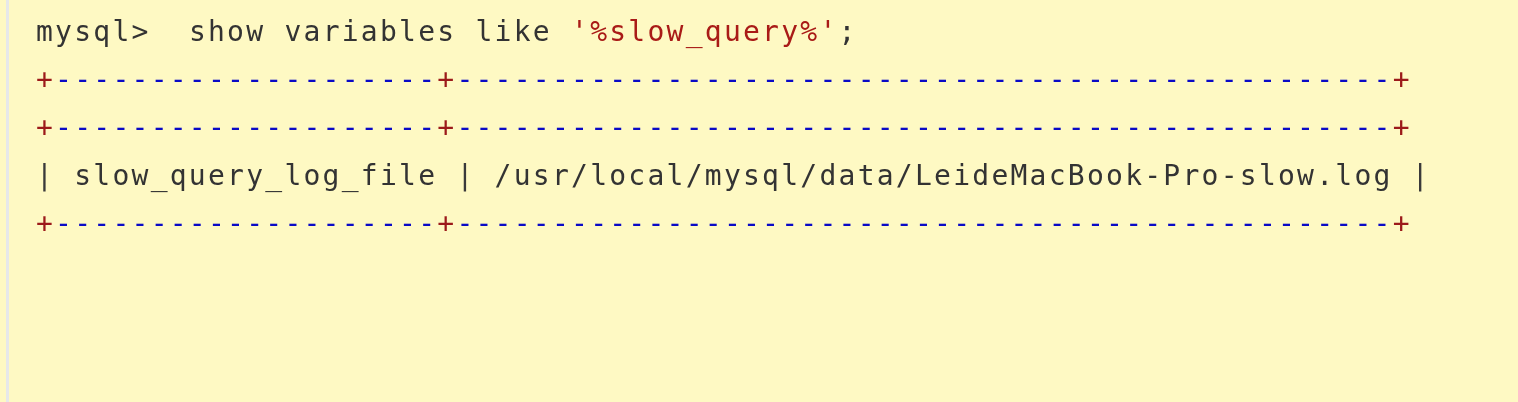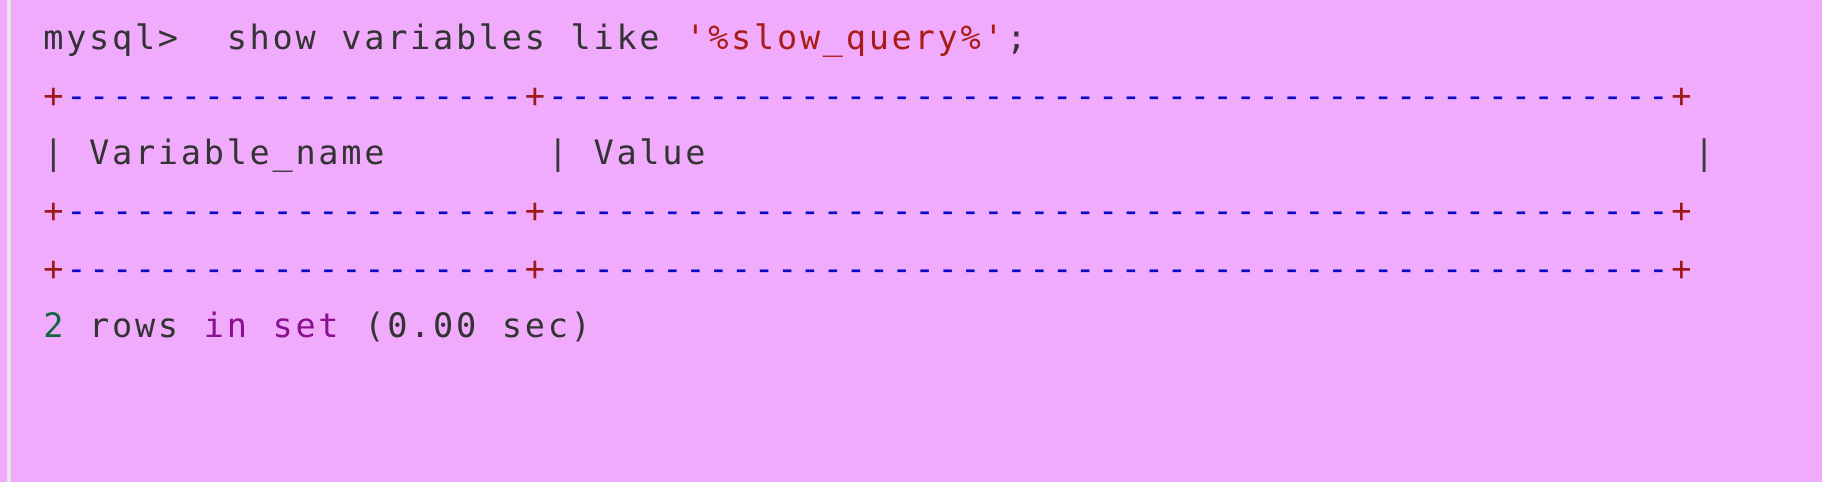--- a/index.html
+++ b/index.html
@@ -5,21 +5,21 @@
 <style>
   html, body {
     margin: 0;
     padding: 0;
     background: #ffffff;
   }
   #root {
     position: relative;
     width: 1518px;
     height: 402px;
-    background: #f0abfc;
+    background: #fef9c3;
     overflow: hidden;
     font-family: "DejaVu Sans Mono", "Liberation Mono", monospace;
   }
   
   #gutter-rule {
     position: absolute;
     left: 6px;
     top: 0;
     width: 3px;
     height: 402px;
@@ -55,24 +55,23 @@
 <div id="root">
 
   <div id="gutter-rule"></div>
 
   <div id="terminal">
 
     <div class="line"><span class="tok-plain">mysql&gt;</span><span class="tok-plain">  </span><span class="tok-plain">show variables like</span><span class="tok-plain"> </span><span class="tok-string">'%slow_query%'</span><span class="tok-plain">;</span></div>
 
     <div class="line"><span class="tok-plus">+</span><span class="tok-dash">--------------------</span><span class="tok-plus">+</span><span class="tok-dash">-------------------------------------------------</span><span class="tok-plus">+</span></div>
 
-    <div class="line"><span class="tok-pipe">|</span><span class="tok-plain"> </span><span class="tok-plain">Variable_name      </span><span class="tok-plain"> </span><span class="tok-pipe">|</span><span class="tok-plain"> </span><span class="tok-plain">Value                                           </span><span class="tok-pipe">|</span></div>
 
     <div class="line"><span class="tok-plus">+</span><span class="tok-dash">--------------------</span><span class="tok-plus">+</span><span class="tok-dash">-------------------------------------------------</span><span class="tok-plus">+</span></div>
 
 
+    <div class="line"><span class="tok-pipe">|</span><span class="tok-plain"> </span><span class="tok-plain">slow_query_log_file</span><span class="tok-plain"> </span><span class="tok-pipe">|</span><span class="tok-plain"> </span><span class="tok-plain">/usr/local/mysql/data/LeideMacBook-Pro-slow.log </span><span class="tok-pipe">|</span></div>
 
     <div class="line"><span class="tok-plus">+</span><span class="tok-dash">--------------------</span><span class="tok-plus">+</span><span class="tok-dash">-------------------------------------------------</span><span class="tok-plus">+</span></div>
 
-    <div class="line"><span class="tok-number">2</span><span class="tok-plain"> rows </span><span class="tok-keyword">in set</span><span class="tok-plain"> (0.00 sec)</span></div>
 
   </div>
 </div>
 
 </body></html>

